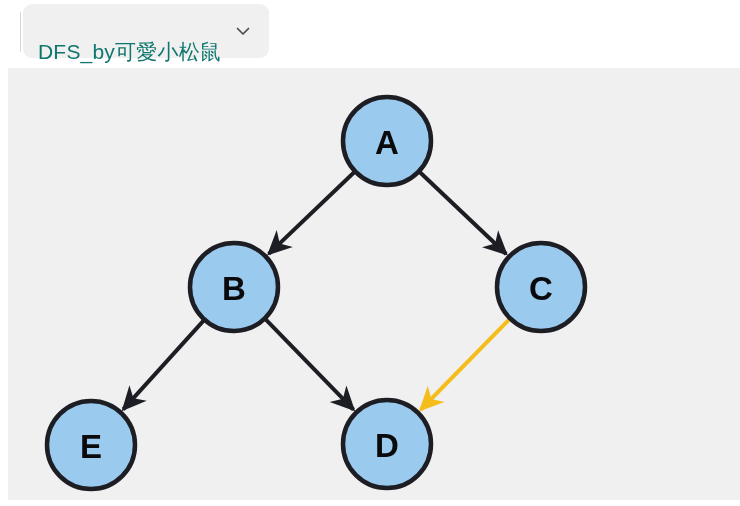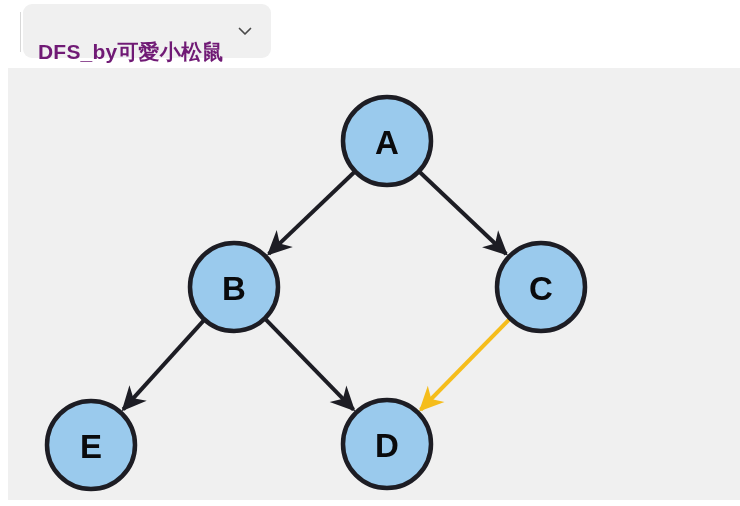--- a/index.html
+++ b/index.html
@@ -46,22 +46,22 @@
     display: flex;
     align-items: center;
     gap: 12px;
     padding: 0 16px 0 15px;
     background: #f0f0f0;
     border-radius: 9px;
     box-sizing: border-box;
   }
   #doc-tab-title {
     font-size: 21px;
-    font-weight: bold;
-    color: #701a75;
+    font-weight: normal;
+    color: #0f766e;
     letter-spacing: 0.2px;
     white-space: nowrap;
     line-height: 1;
     margin-top: 41px;
   }
   .chevron-down {
     width: 20px;
     height: 20px;
     display: block;
     flex: 0 0 auto;

